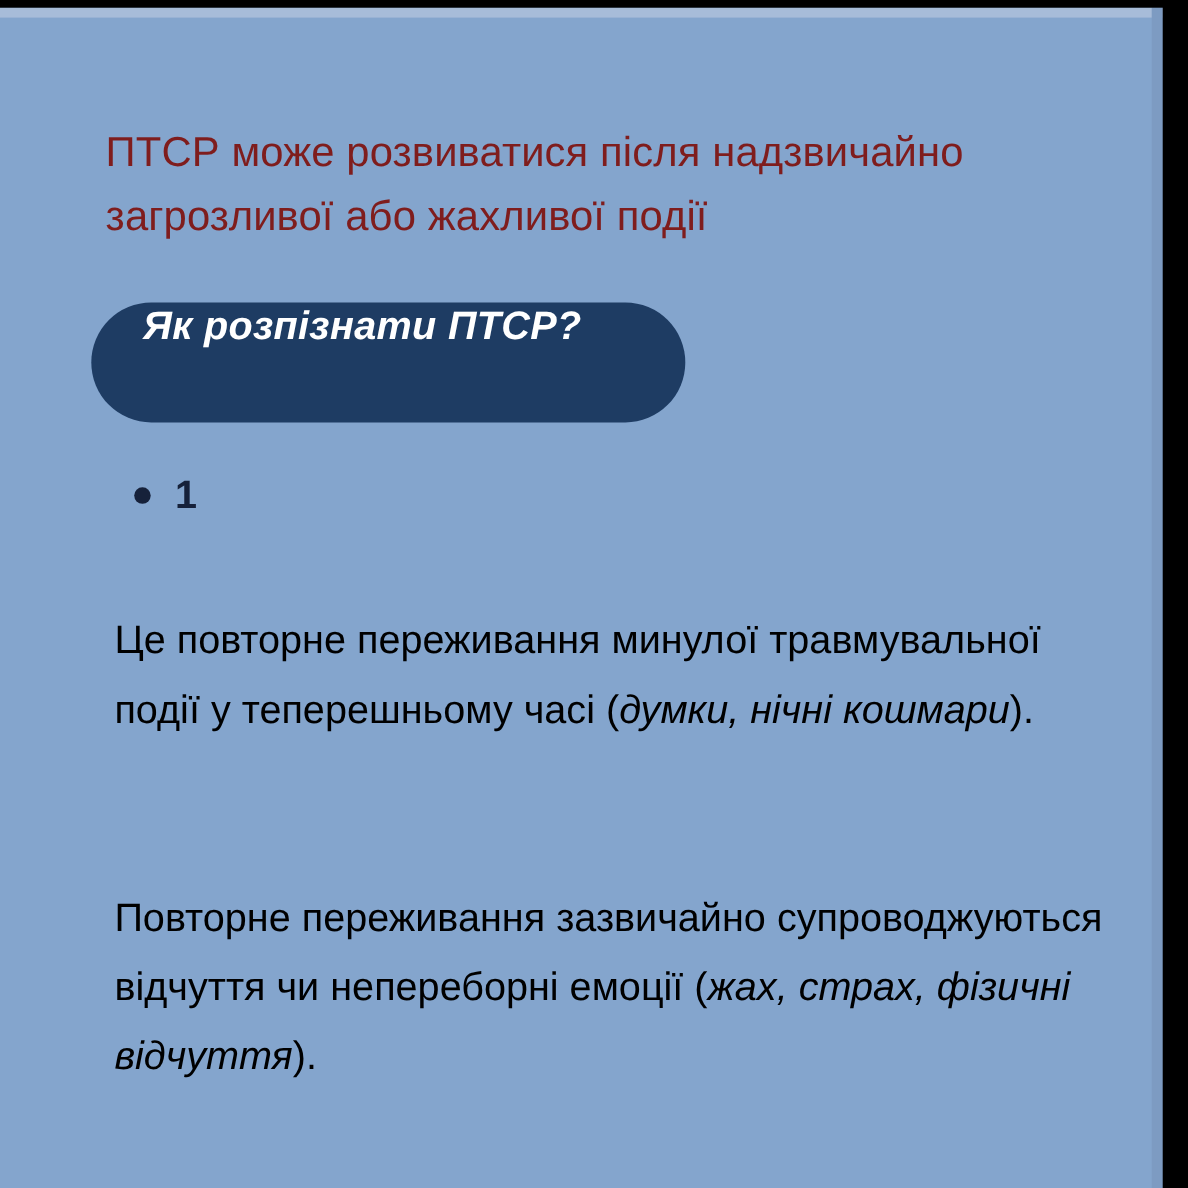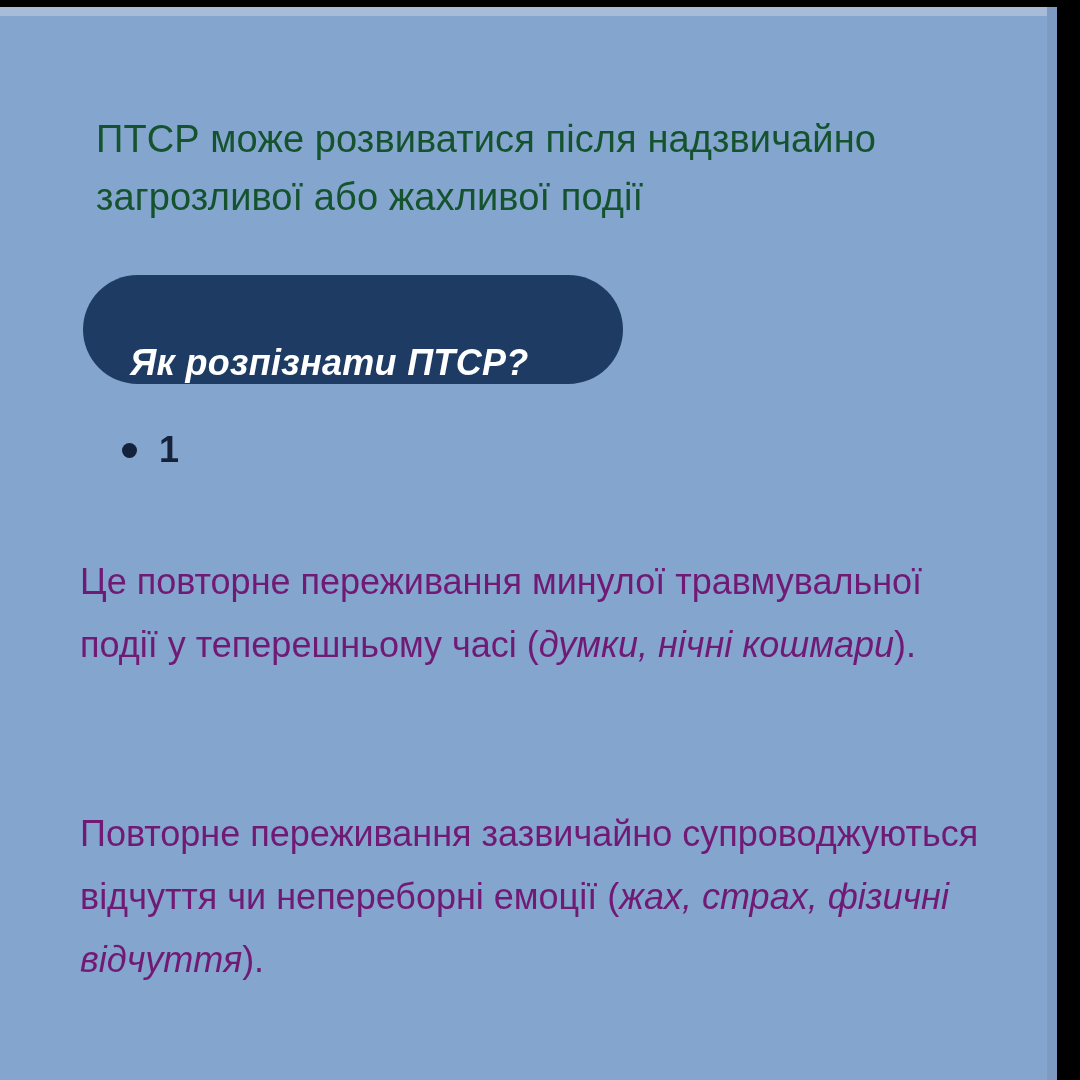--- a/index.html
+++ b/index.html
@@ -71,38 +71,38 @@
     top: 0;
     width: 1047px;
     height: 1080px;
   }
 
   .headline {
     position: absolute;
     left: 96px;
     top: 110px;
     width: 880px;
-    color: #14532d;
+    color: #7f1d1d;
     font-size: 38px;
     line-height: 58px;
     font-weight: 400;
     letter-spacing: 0.1px;
     white-space: pre-line;
   }
 
   .pill {
     position: absolute;
     left: 83px;
     top: 275px;
     width: 540px;
     height: 109px;
     background: #1e3c63;
     border-radius: 56px;
     display: flex;
-    align-items: flex-end;
+    align-items: flex-start;
     box-sizing: border-box;
     padding-left: 47px;
   }
   .pill-label {
     color: #ffffff;
     font-size: 36px;
     font-weight: 700;
     font-style: italic;
     letter-spacing: 0.3px;
     white-space: nowrap;
@@ -125,24 +125,24 @@
   }
   .bullet-number {
     color: #16213a;
     font-size: 36px;
     font-weight: 700;
     line-height: 1;
   }
 
   .body-text {
     position: absolute;
-    left: 80px;
+    left: 104px;
     top: 487px;
     width: 900px;
-    color: #701a75;
+    color: #000000;
     font-size: 36px;
     line-height: 63px;
     font-weight: 400;
     white-space: pre-line;
   }
   .body-text em {
     font-style: italic;
   }
 </style>
 </head>

